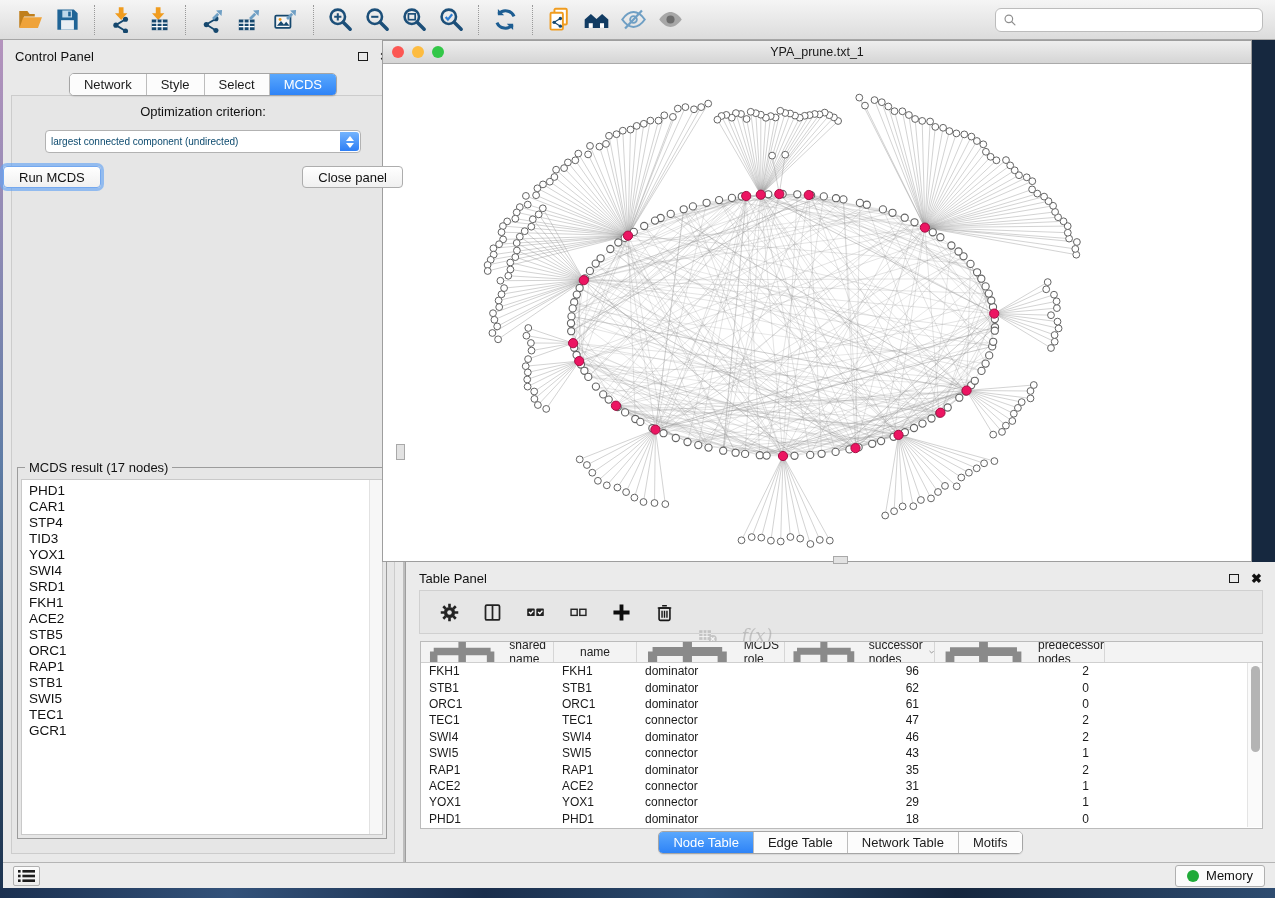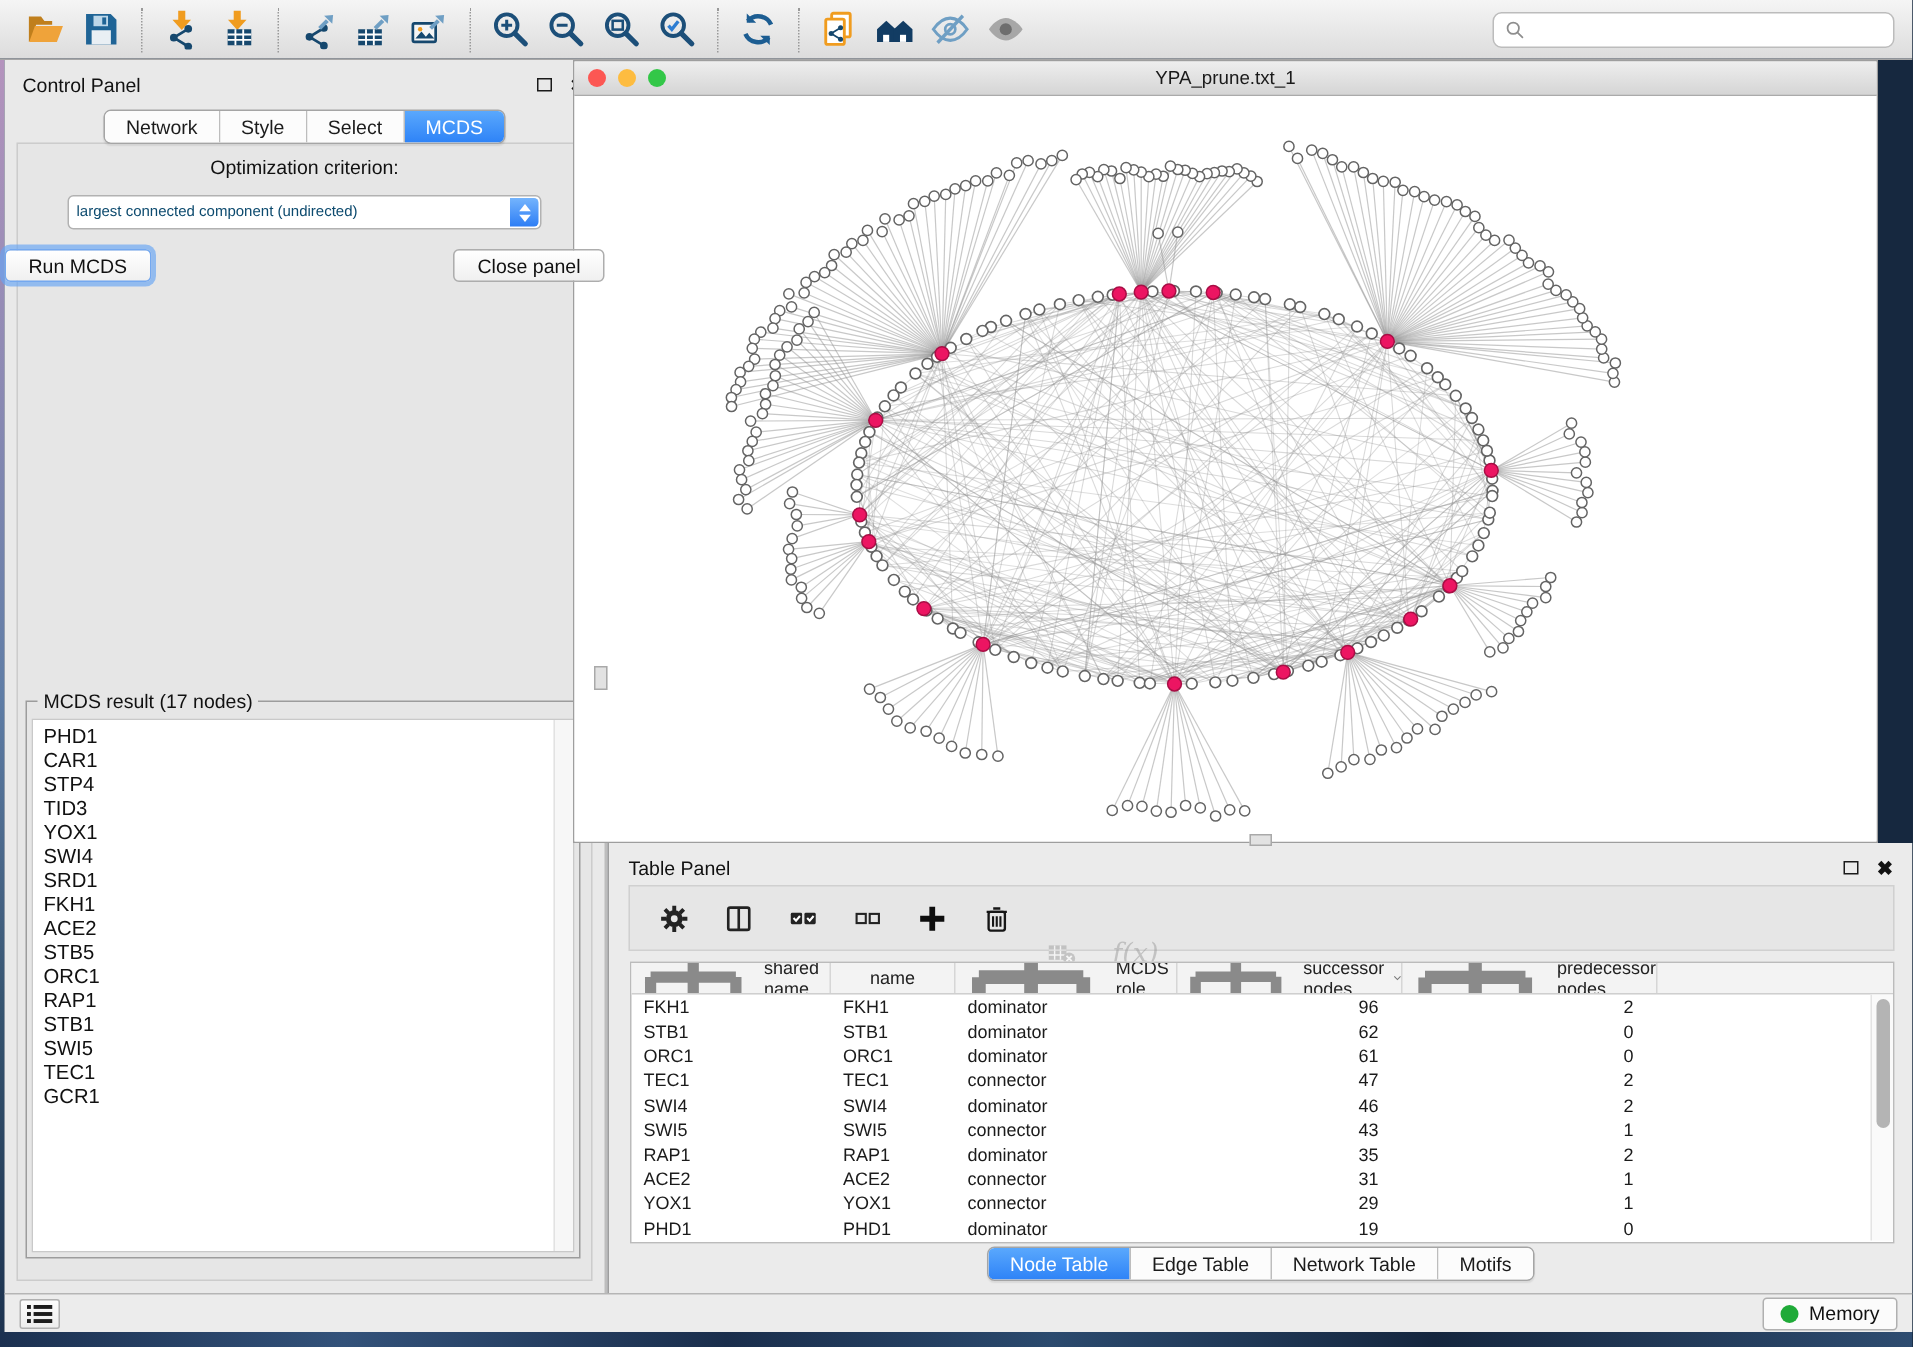--- a/index.html
+++ b/index.html
@@ -1397,21 +1397,21 @@
           <div class="td left" style="width: 133px;">YOX1</div>
           <div class="td left" style="width: 83px;">YOX1</div>
           <div class="td left" style="width: 148px;">connector</div>
           <div class="td right" style="width: 150px;">29</div>
           <div class="td right" style="width: 170px;">1</div>
         </div>
         <div class="tr">
           <div class="td left" style="width: 133px;">PHD1</div>
           <div class="td left" style="width: 83px;">PHD1</div>
           <div class="td left" style="width: 148px;">dominator</div>
-          <div class="td right" style="width: 150px;">19</div>
+          <div class="td right" style="width: 150px;">18</div>
           <div class="td right" style="width: 170px;">0</div>
         </div>
       </div>
     <div class="v-scroll">
       <div class="v-thumb"></div>
     </div>
   </div>
   <div class="tp-tabs">
     <div class="seg-tabs" id="tp-tabs">
         <button class="seg-tab active">Node Table</button>

